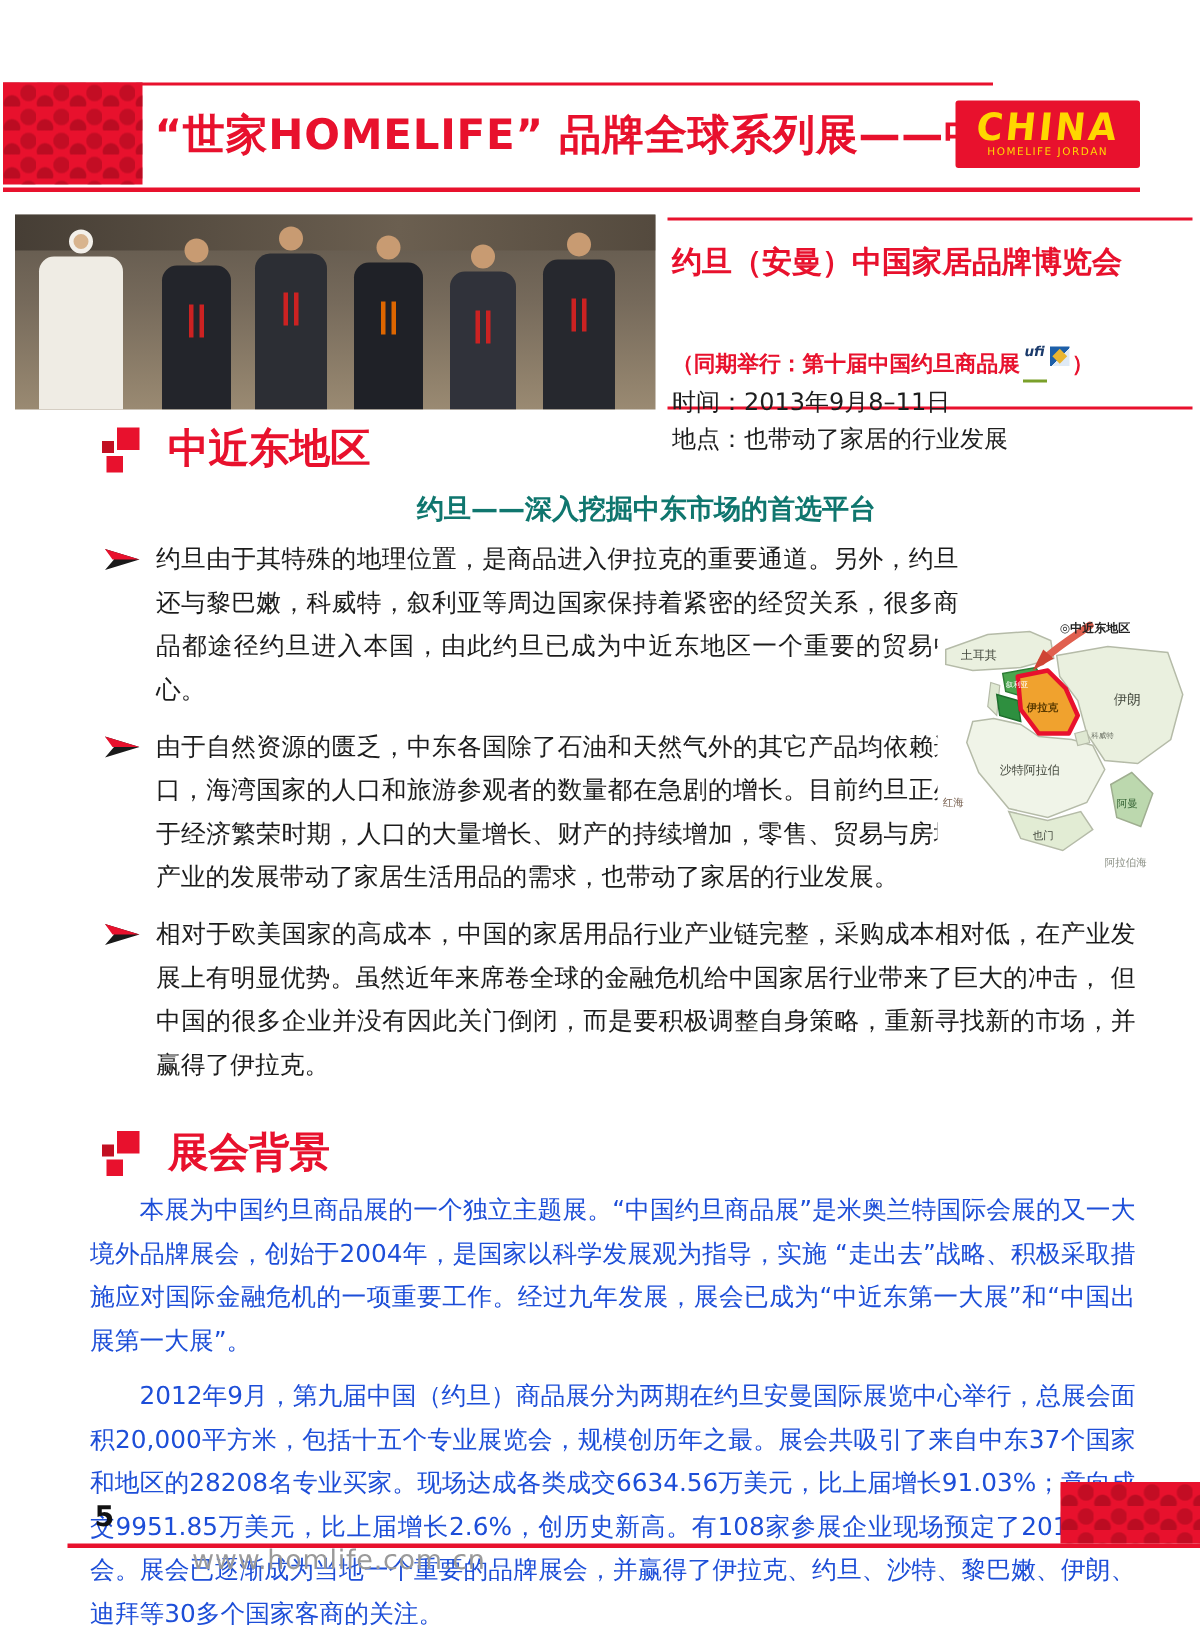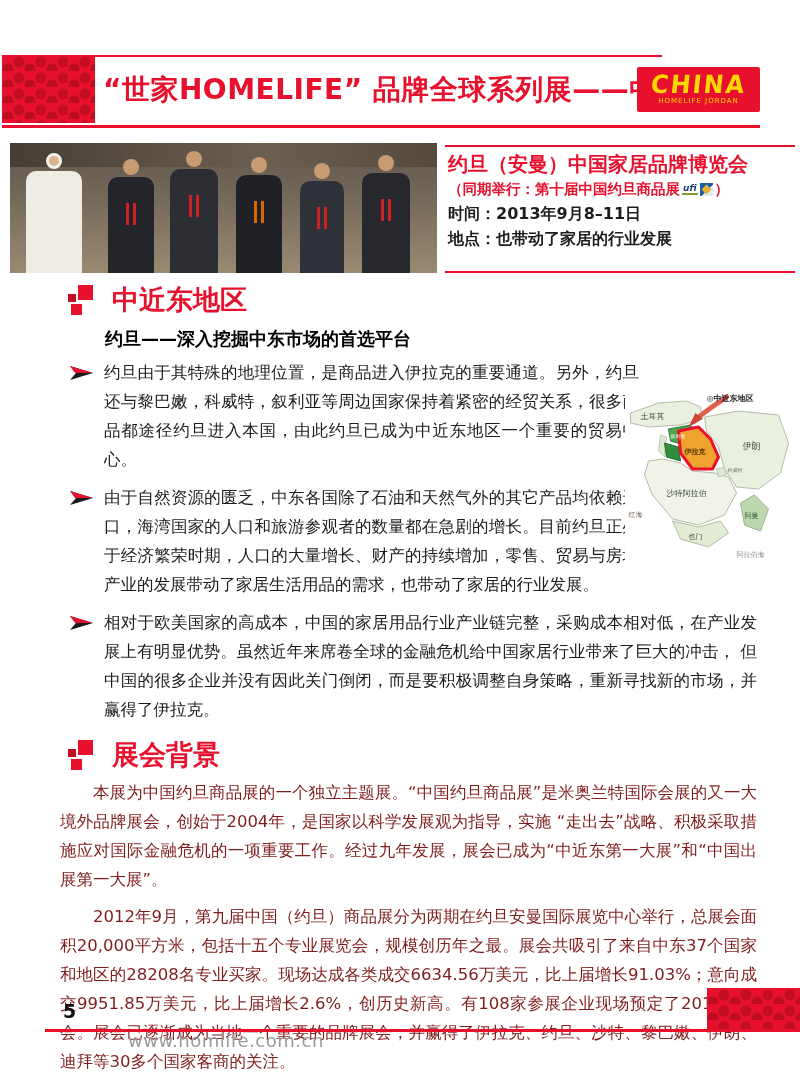--- a/index.html
+++ b/index.html
@@ -34,53 +34,53 @@
   .photo .banner { position:absolute; top:0; left:0; right:0; height:24px;
     background:linear-gradient(90deg,#463e35,#6b5f50 60%,#544a3e); }
   .person { position:absolute; bottom:0; }
   .person .body { border-radius:10px 10px 0 0; }
   .person .head { width:16px; height:16px; border-radius:50%; background:#c89b72; margin:0 auto 2px; }
   .lanyard { position:absolute; top:26px; left:50%; width:10px; height:22px;
     transform:translateX(-50%); border-left:3px solid #c22; border-right:3px solid #c22; }
 
   .infobox { position:absolute; left:445px; top:145px; width:350px; height:128px;
     border-top:2px solid #e8112d; border-bottom:2px solid #e8112d; padding:5px 0 0 3px; }
-  .infobox .l1 { color:#e8112d; font-weight:800; font-size:20px; line-height:25px; }
+  .infobox .l1 { color:#e8112d; font-weight:800; font-size:20px; line-height:25px;margin-top:10px; }
   .infobox .l2 { color:#e8112d; font-weight:800; font-size:21px; line-height:26px; letter-spacing:0.5px; }
   .infobox .l3 { color:#e8112d; font-weight:700; font-size:14.5px; line-height:24px;
-    display:flex; align-items:center; gap:2px; white-space:nowrap; }
+    display:flex; gap:2px; white-space:nowrap;margin-top:44px; }
   .ufi { display:inline-block; font-size:9px; font-weight:800; font-style:italic; color:#1a3a6b;
     border-bottom:2px solid #7aa02a; line-height:9px; padding:0 1px; }
   .meo { display:inline-block; width:13px; height:13px;
     background:linear-gradient(135deg,#1d5fa8 55%,#dfeaf6 55%); position:relative; }
   .meo::after { content:""; position:absolute; left:3px; top:3px; width:7px; height:7px;
     background:#e9b javascript0; background:#e9b530; transform:rotate(45deg); }
-  .infobox .l4 { color:#1d1d1d; font-weight:700; font-size:16px; line-height:25px; }
+  .infobox .l4 { color:#1d1d1d; font-weight:400; font-size:16px; line-height:25px; }
 
   
   .main { position:absolute; left:60px; top:281px; width:697px; }
   .section-head { display:flex; align-items:flex-end; height:34px; }
   .sq-icon { position:relative; width:28px; height:30px; margin-left:8px; }
   .sq-icon i { position:absolute; display:block; }
   .sq-icon .a { left:0; top:9px; width:8px; height:8px; background:#c20f22; }
   .sq-icon .b { left:10px; top:0; width:15px; height:15px; background:#e8112d; }
   .sq-icon .c { left:3px; top:19px; width:11px; height:11px; background:#e8112d; }
   .section-head h2 { color:#e8112d; font-weight:800; font-size:27px; margin-left:16px; line-height:30px; }
-  .subtitle { margin:12px 0 2px 45px; font-size:18px; font-weight:800; color:#000000; }
+  .subtitle { margin:12px 0 2px 45px; font-size:18px; font-weight:800; color:#0f766e;text-align:center; }
 
   .bullets { position:relative; margin-top:4px; }
-  .map-box { position:absolute; right:-40px; top:33px; width:172px; height:176px; background:#fff; }
+  .map-box { position:absolute; right:-40px; top:53px; width:172px; height:176px; background:#fff; }
   .brow { display:flex; margin:7px 0 9px; }
   .b-arrow { flex:0 0 26px; margin:5px 9px 0 9px; }
   .b-text { flex:1; font-size:16.5px; line-height:29px; color:#1c1c1c; text-align:justify; }
   .narrow .b-text { padding-right:118px; }
 
-  .para { font-size:16.5px; line-height:29px; color:#7f1d1d; text-align:justify;
+  .para { font-size:16.5px; line-height:29px; color:#1d4ed8; text-align:justify;
     text-indent:2em; margin-top:8px; }
-  .gap-lg { margin-top:12px;align-items:flex-end; }
+  .gap-lg { margin-top:26px;align-items:flex-end; }
 
   
   .pg-num { position:absolute; left:63px; top:1000px; font-size:19px; font-weight:800; color:#111; }
   .site { position:absolute; left:128px; top:1002px; font-size:18px; color:#9a9a9a; letter-spacing:0.5px;margin-top:28px; }
   .ft-line { position:absolute; left:45px; top:1029px; width:755px; height:3px; background:#e8112d; }
   .ft-block { position:absolute; left:707px; top:988px; width:93px; height:41px; }
 
   .map-box svg text { font-family:"DejaVu Sans", sans-serif; }
 </style>
 </head>

